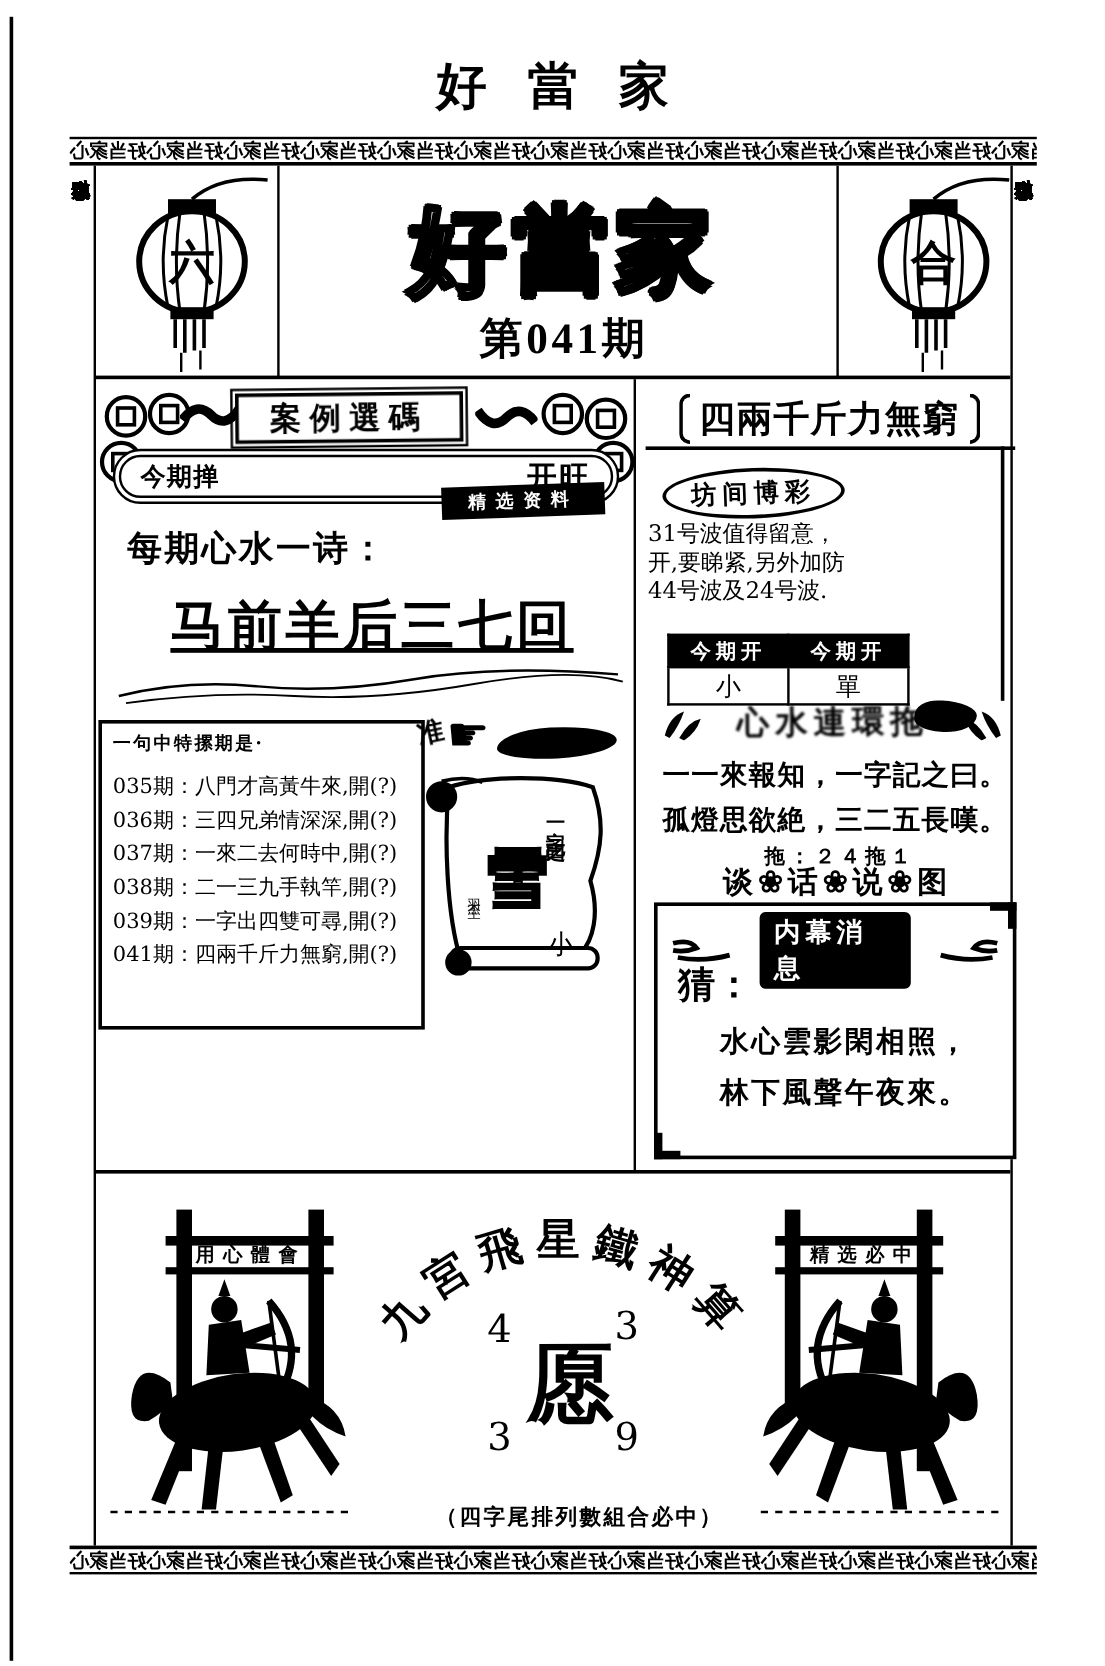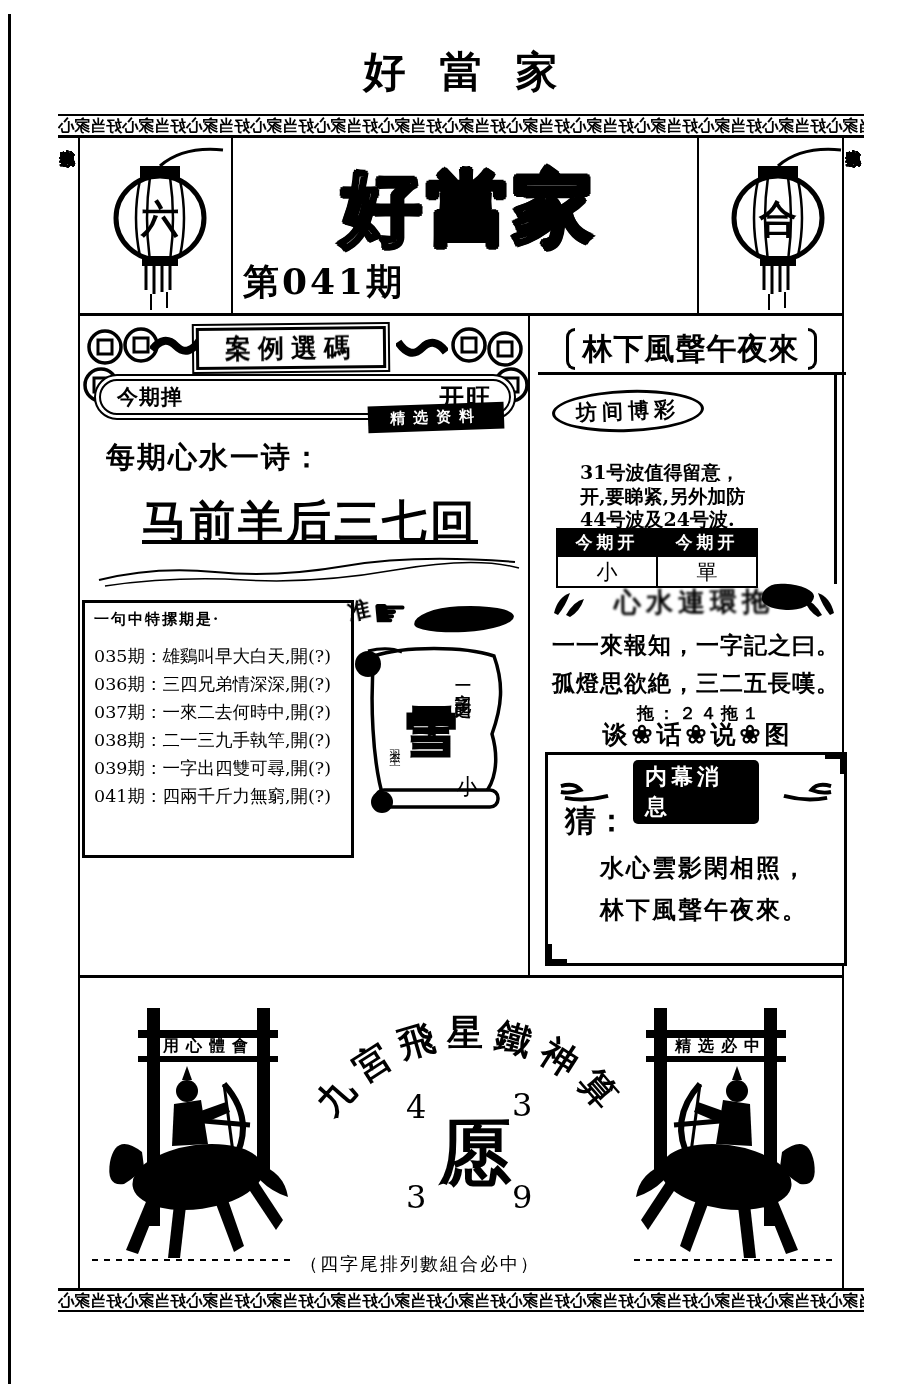--- a/index.html
+++ b/index.html
@@ -45,22 +45,22 @@
   .vline { background: #000; }
   #lantern-divider-l { left: 231px; top: 138px; width: 2px; height: 177px; }
   #lantern-divider-r { left: 697px; top: 138px; width: 2px; height: 177px; }
   #main-title {
     left: 243px; top: 156px; width: 454px; text-align: center;
     font-size: 80px; font-weight: bold; letter-spacing: 6px; color: #fff;
     -webkit-text-stroke: 3.5px #000;
     text-shadow: -2px -2px 0 #000, 2px -2px 0 #000, -2px 2px 0 #000, 2px 2px 0 #000,
                   0 3px 0 #000, 0 -3px 0 #000, 3px 0 0 #000, -3px 0 0 #000;
   }
-  #issue-number { left: 243px; top: 258px; width: 454px; 
-                  font-size: 36px; font-weight: bold; letter-spacing: 3px; }
+  #issue-number { left: 243px; top: 258px; width: 454px; text-align: center;
+                  font-size: 36px; font-weight: bold; letter-spacing: 3px; font-family: Liberation Serif, serif; }
   .hrule { background: #000; }
   #header-rule { left: 80px; top: 313px; width: 762px; height: 3px; }
   #col-divider { left: 528px; top: 316px; width: 2px; height: 659px; background: #000; }
   #mid-rule    { left: 80px; top: 975px; width: 762px; height: 3px; }
 
   
   .coin { width: 38px; height: 38px; }
   #case-title {
     left: 196px; top: 327px; width: 190px; height: 42px;
     border: 3px solid #000; outline: 2px solid #000; outline-offset: 2px;
@@ -109,21 +109,21 @@
               font-size: 30px; font-weight: bold; letter-spacing: 1px; }
   .brk { width: 9px; height: 42px; border: 3px solid #000; }
   .brk.l { border-right: 0; border-radius: 9px 0 0 9px; }
   .brk.r { border-left: 0;  border-radius: 0 9px 9px 0; }
   #headline-rule { left: 538px; top: 372px; width: 308px; height: 3px; }
   #right-hook { left: 834px; top: 372px; width: 3px; height: 212px; background: #000; }
   #oval-label { left: 552px; top: 390px; width: 152px; height: 42px;
                 border: 3px solid #000; border-radius: 50%;
                 display: flex; align-items: center; justify-content: center;
                 font-size: 21px; font-weight: bold; letter-spacing: 5px; transform: rotate(-2deg); }
-  #advice { left: 540px; top: 461px; width: 275px; font-size: 19px; line-height: 23.5px; font-weight: 700; margin-left: 40px; }
+  #advice { left: 540px; top: 434px; width: 275px; font-size: 19px; line-height: 23.5px; font-weight: 400; }
 
   #mini-table { left: 556px; top: 528px; border-collapse: collapse; }
   #mini-table th { width: 100px; height: 27px; background: #000; color: #fff;
                    font-size: 17px; font-weight: bold; letter-spacing: 4px; border: 2px solid #000; }
   #mini-table td { height: 31px; font-size: 21px; text-align: center; border: 2px solid #000; background: #fff; }
 
   #deco-header { left: 538px; top: 582px; width: 312px; height: 40px;
                  display: flex; align-items: center; justify-content: center; gap: 26px; }
   #deco-text { font-size: 27px; font-weight: bold; letter-spacing: 5px;
                filter: blur(0.8px) contrast(1.6); transform: rotate(-0.5deg); }
@@ -157,22 +157,22 @@
   #banner-left  { left: 158px; width: 102px; }
   #banner-right { left: 670px; width: 102px; }
   #arc-title-svg { left: 295px; top: 1002px; width: 350px; height: 160px; pointer-events: none; }
   .grid-num { font-size: 32px; font-family: "DejaVu Serif", serif; }
   #num-tl { left: 406px; top: 1088px; }
   #num-tr { left: 512px; top: 1086px; }
   #num-bl { left: 406px; top: 1178px; }
   #num-br { left: 512px; top: 1178px; }
   #center-char { left: 420px; top: 1106px; width: 110px; text-align: center;
                  font-size: 72px; font-weight: bold; }
-  #bottom-caption { left: 300px; top: 1252px; width: 366px; text-align: left;
-                    font-size: 18px; font-weight: normal; letter-spacing: 2px; filter: blur(0.2px); }
+  #bottom-caption { left: 300px; top: 1252px; width: 366px; text-align: center;
+                    font-size: 18px; font-weight: bold; letter-spacing: 2px; filter: blur(0.2px); }
 </style>
 </head>
 <body>
 
 <div class="abs" id="scan-line"></div>
 
 <div class="abs" id="masthead">好當家</div>
 
 <div class="abs strip" id="strip-top">
   <span class="pat">好当家心好当家心好当家心好当家心好当家心好当家心好当家心好当家心好当家心好当家心好当家心好当家心好当家心好当家心好当家心好当家心好当家心好当家心</span>
@@ -275,21 +275,21 @@
 <div class="abs" id="poem">马前羊后三七回</div>
 
 <svg class="abs" id="wavy-divider" viewBox="0 0 430 34">
   <path d="M 4 24 Q 60 10 120 16 T 250 10 T 420 6" fill="none" stroke="#000" stroke-width="2"></path>
   <path d="M 10 30 Q 80 20 150 24 T 300 14 T 424 12" fill="none" stroke="#000" stroke-width="1.5"></path>
 </svg>
 
 <div class="abs" id="history-box">
   <div id="history-title">一句中特摞期是·</div>
   <div id="history-list">
-    <div>035期：雄鷄叫早大白天,開(?)</div>
+    <div>035期：八門才高黃牛來,開(?)</div>
     <div>036期：三四兄弟情深深,開(?)</div>
     <div>037期：一來二去何時中,開(?)</div>
     <div>038期：二一三九手執竿,開(?)</div>
     <div>039期：一字出四雙可尋,開(?)</div>
     <div>041期：四兩千斤力無窮,開(?)</div>
   </div>
 </div>
 
 <div class="abs" id="pointer-prefix">准</div>
 <div class="abs" id="pointer-hand">☛</div>
@@ -302,21 +302,21 @@
   <rect x="34" y="148" width="122" height="17" rx="8" fill="#fff" stroke="#000" stroke-width="3.5"></rect>
   <circle cx="40" cy="160" r="11" fill="#000"></circle>
   <text x="88" y="108" text-anchor="middle" font-size="54" font-weight="bold" font-family="DejaVu Serif, serif" fill="#fff" stroke="#000" stroke-width="2.4">雪</text>
 </svg>
 <div class="abs" id="scroll-label">一字記之曰</div>
 <div class="abs" id="scroll-sub">小</div>
 <div class="abs" id="scroll-sign">羽杰主</div>
 
 <div class="abs" id="headline">
   <span class="brk l"></span>
-  <span>林下風聲午夜來</span>
+  <span>四兩千斤力無窮</span>
   <span class="brk r"></span>
 </div>
 <div class="abs hrule" id="headline-rule"></div>
 <div class="abs" id="right-hook"></div>
 
 <div class="abs" id="oval-label">坊间博彩</div>
 
 <div class="abs" id="advice">
   <div>31号波值得留意，</div>
   <div>开,要睇紧,另外加防</div>

